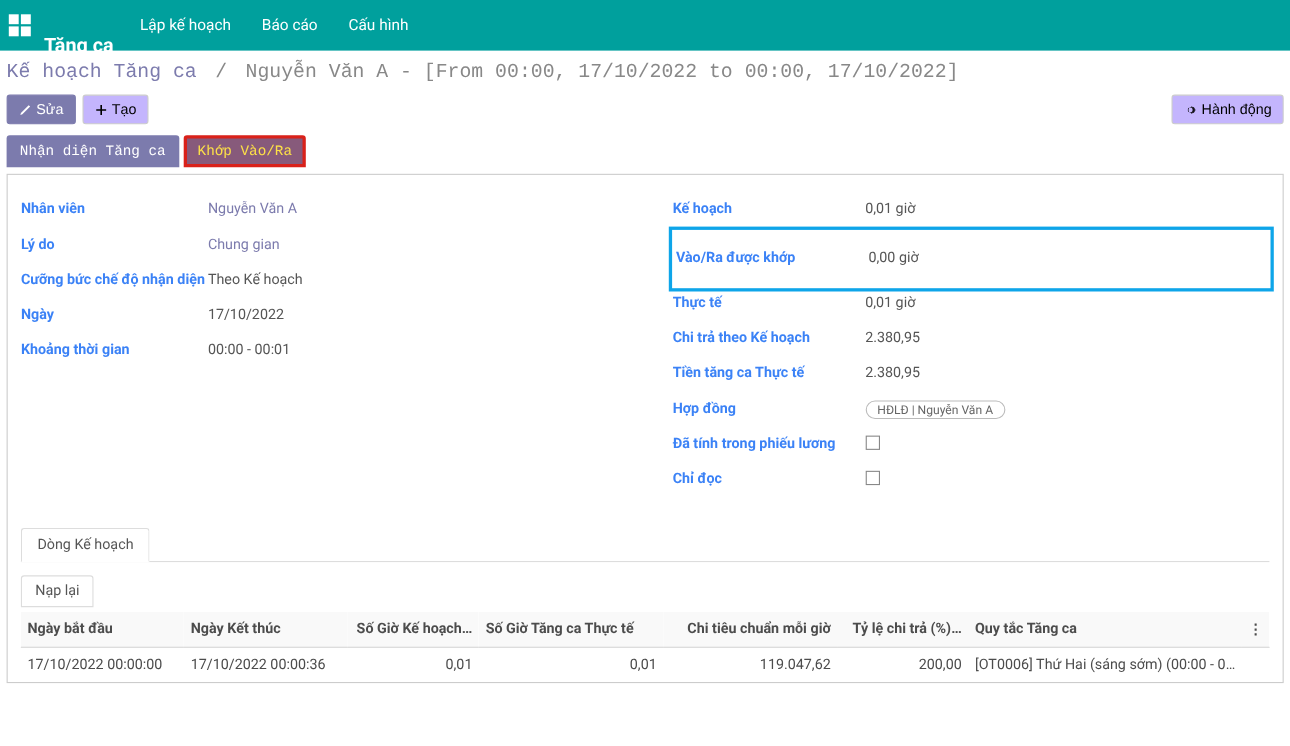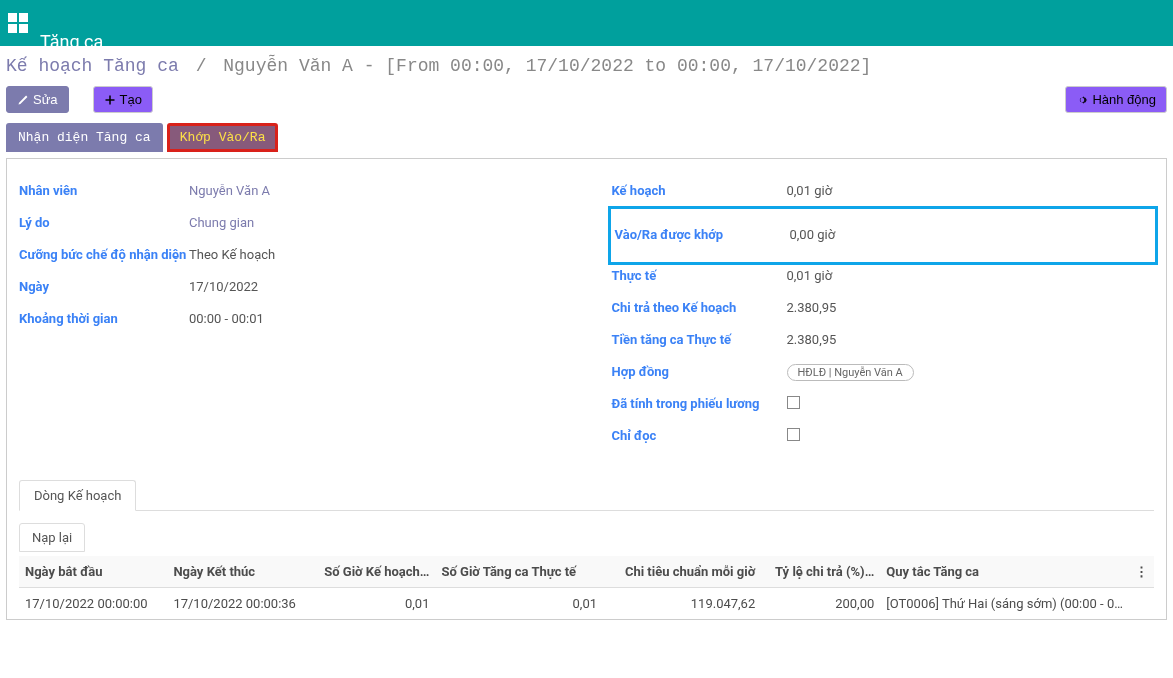--- a/index.html
+++ b/index.html
@@ -1,32 +1,32 @@
 <!DOCTYPE html>
 <html><head>
 <meta charset="utf-8">
 <style>
   * { box-sizing: border-box; margin: 0; padding: 0; }
   body { font-family: -apple-system, BlinkMacSystemFont, "Segoe UI", Roboto, sans-serif; font-size: 13px; color: #4c4c4c; background: #fff; width: 1173px; }
   
   .topbar { background: #00A09D; color: #fff; height: 46px; display: flex; align-items: center; padding: 0 8px; }
   .apps-icon { width: 20px; height: 20px; display: grid; grid-template-columns: 1fr 1fr; grid-template-rows: 1fr 1fr; gap: 2px; margin-right: 12px; cursor: pointer; }
   .apps-icon span { background: #fff; }
-  .topbar-title { font-size: 18px; font-weight: 400; margin-right: 24px; margin-top: 36px; }
+  .topbar-title { font-size: 18px; font-weight: 700; margin-right: 24px; margin-top: 36px; }
   .topbar-menu { display: flex; gap: 28px; }
   .topbar-menu span { font-size: 14px; cursor: pointer; }
   
   .content { padding: 0; }
   
   .breadcrumb { padding: 10px 6px 4px; font-size: 18px; color: #7C7BAD; font-family: Liberation Mono, monospace; }
   .breadcrumb .sep { color: #888; padding: 0 6px; }
   .breadcrumb .current { color: #888; }
   
-  .action-row { display: flex; align-items: flex-end; padding: 6px 6px 10px; gap: 24px; }
-  .btn { border: 1px solid #ccc; padding: 5px 10px; font-size: 13px; border-radius: 3px; cursor: pointer; background: #8b5cf6; display: inline-flex; align-items: center; gap: 4px; }
+  .action-row { display: flex; align-items: flex-end; padding: 6px 6px 10px; gap: 6px; }
+  .btn { border: 1px solid #ccc; padding: 5px 10px; font-size: 13px; border-radius: 3px; cursor: pointer; background: #c4b5fd; display: inline-flex; align-items: center; gap: 4px; }
   .btn-primary { background: #7C7BAD; color: #fff; border-color: #7C7BAD; }
   .spacer { flex: 1; }
   
   .tabs-wrap { padding: 0 6px; }
   .view-tabs { display: flex; gap: 4px; }
   .view-tabs .tab { padding: 7px 12px; font-size: 13px; border-radius: 3px 3px 0 0; cursor: pointer; font-family: Liberation Mono, monospace; }
   .view-tabs .tab.active1 { background: #7C7BAD; color: #fff; }
   .view-tabs .tab.active2 { background: #875A7B; color: #fde047; border: 3px solid #d9211a; padding: 4px 10px; }
   
   .sheet-box { border: 1px solid #ccc; margin: 6px; padding: 18px 0 0; }
@@ -65,20 +65,25 @@
 <body>
 
 <div class="topbar">
   <div class="apps-icon">
       <span></span>
       <span></span>
       <span></span>
       <span></span>
     </div>
   <div class="topbar-title">Tăng ca</div>
+  <div class="topbar-menu">
+    <span>Lập kế hoạch</span>
+    <span>Báo cáo</span>
+    <span>Cấu hình</span>
+  </div>
 </div>
 
 <div class="content">
   <div class="breadcrumb">
     <span>Kế hoạch Tăng ca</span>
     <span class="sep">/</span>
     <span class="current">Nguyễn Văn A - [From 00:00, 17/10/2022 to 00:00, 17/10/2022]</span>
   </div>
 
   <div class="action-row">

